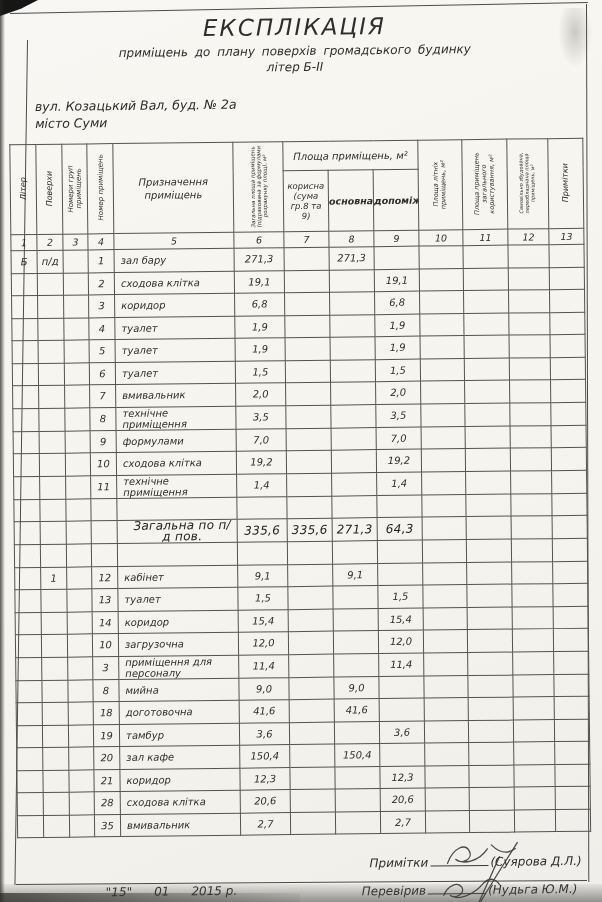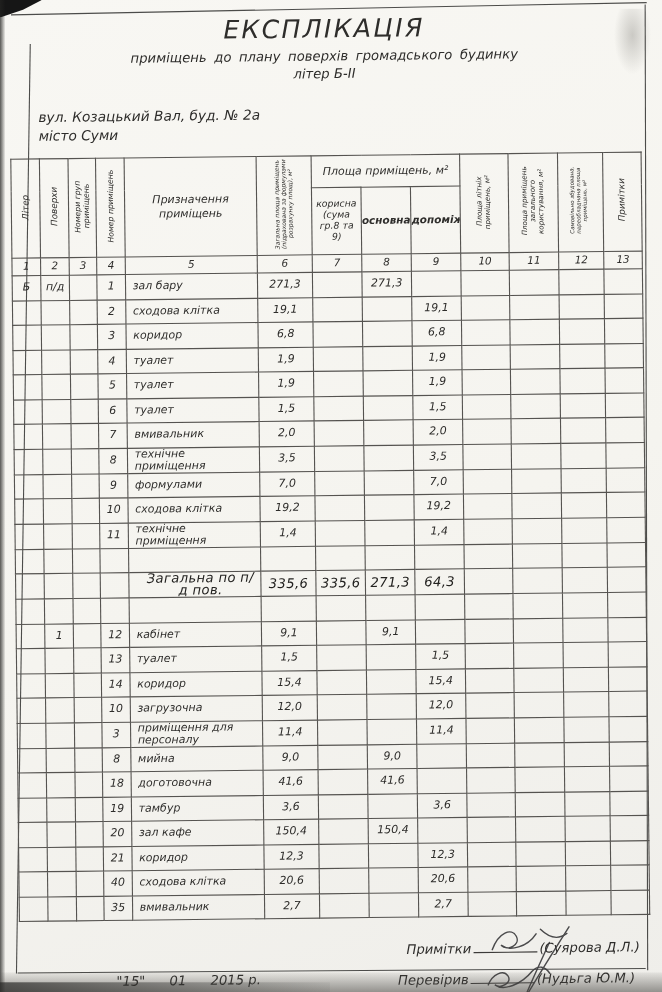--- a/index.html
+++ b/index.html
@@ -527,21 +527,21 @@
       <td>12,3</td>
       <td></td>
       <td></td>
       <td></td>
       <td></td>
     </tr>
           <tr>
       <td></td>
       <td></td>
       <td></td>
-      <td>40</td>
+      <td>28</td>
       <td class="nm">сходова клітка</td>
       <td>20,6</td>
       <td></td>
       <td></td>
       <td>20,6</td>
       <td></td>
       <td></td>
       <td></td>
       <td></td>
     </tr>

